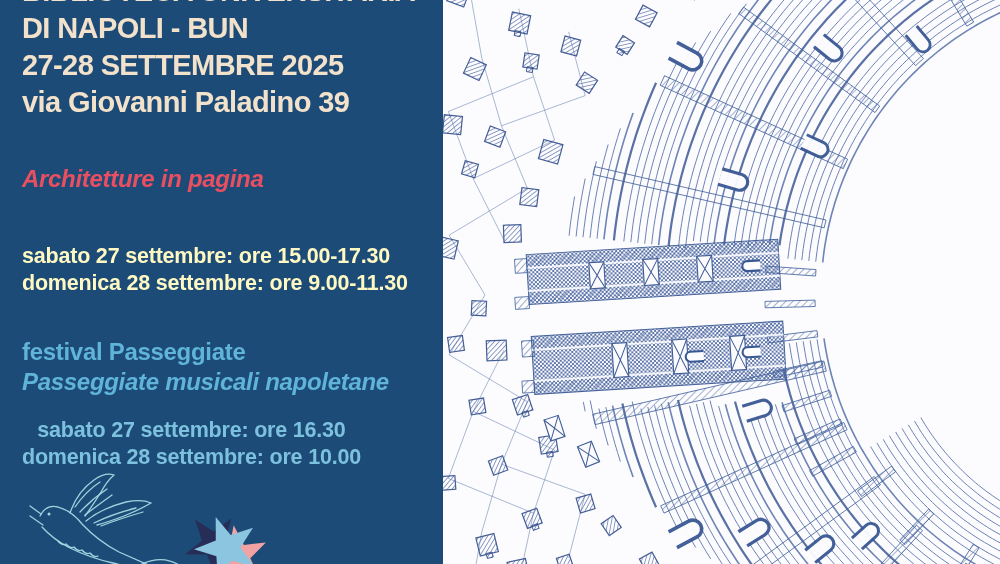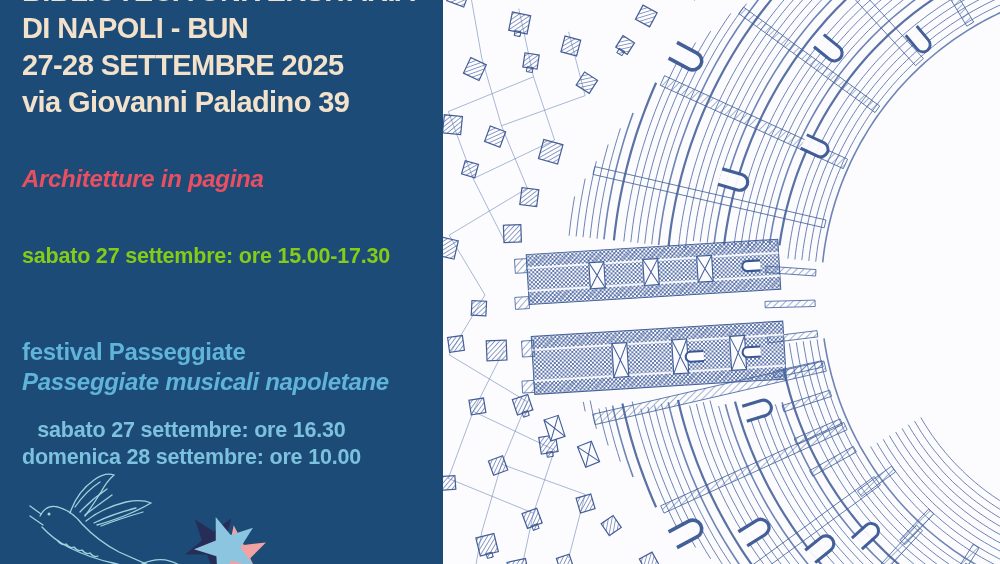--- a/index.html
+++ b/index.html
@@ -7,21 +7,21 @@
   .poster{position:relative;width:1000px;height:564px;display:flex;}
   .panel{position:relative;flex:0 0 443px;width:443px;height:564px;background:#1d4b78;overflow:hidden;}
   .art{position:relative;flex:1;background:#fcfcfe;overflow:hidden;}
   .art svg{position:absolute;left:0;top:0;}
   .txt{position:absolute;left:22px;white-space:nowrap;font-weight:700;}
   .venue{top:-27px;font-size:29px;line-height:37px;color:#f2e2cb;letter-spacing:-0.6px;}
   .sec-h{font-size:24px;line-height:30px;letter-spacing:-0.3px;}
   .sec-h .ital{font-style:italic;}
   .sched{font-size:21.5px;line-height:27px;letter-spacing:-0.2px;}
   .expo{top:164px;color:#e84f60;}
-  .expo-s{top:243px;color:#84cc16;}
+  .expo-s{top:243px;color:#fef9c3;}
   .fest{top:337px;color:#5fb4d8;}
   .fest-s{top:417px;color:#7cc1dd;text-align:center;}
   #panel-decor{position:absolute;left:0;top:0;pointer-events:none;}
 </style>
 </head>
 <body>
 
 <div class="poster">
 
   <div class="panel">
@@ -30,20 +30,21 @@
       <div>DI NAPOLI - BUN</div>
       <div>27-28 SETTEMBRE 2025</div>
       <div>via Giovanni Paladino 39</div>
     </div>
 
     <div class="txt sec-h expo">
       <div class="ital">Architetture in pagina</div>
     </div>
     <div class="txt sched expo-s">
       <div>sabato 27 settembre: ore 15.00-17.30</div>
+      <div>domenica 28 settembre: ore 9.00-11.30</div>
     </div>
 
     <div class="txt sec-h fest">
       <div>festival Passeggiate</div>
       <div class="ital">Passeggiate musicali napoletane</div>
     </div>
     <div class="txt sched fest-s">
       <div>sabato 27 settembre: ore 16.30</div>
       <div>domenica 28 settembre: ore 10.00</div>
     </div>

